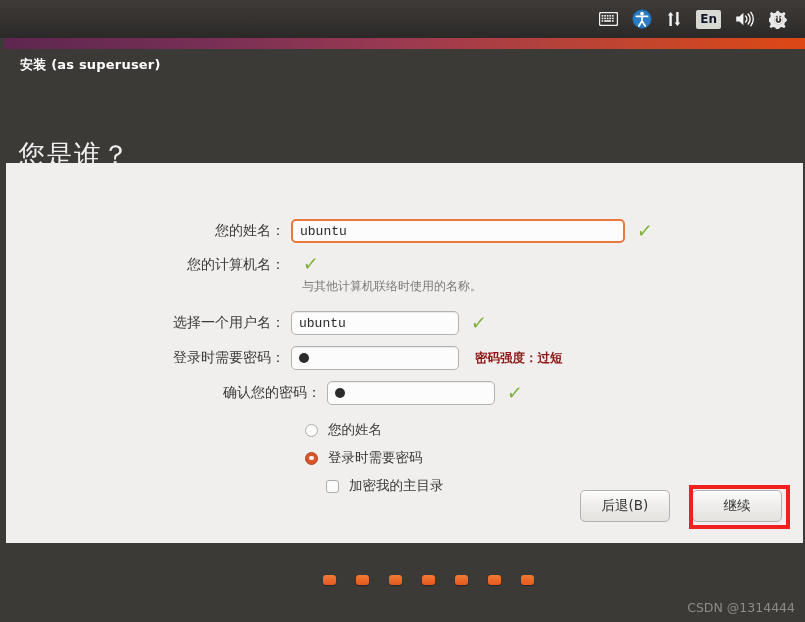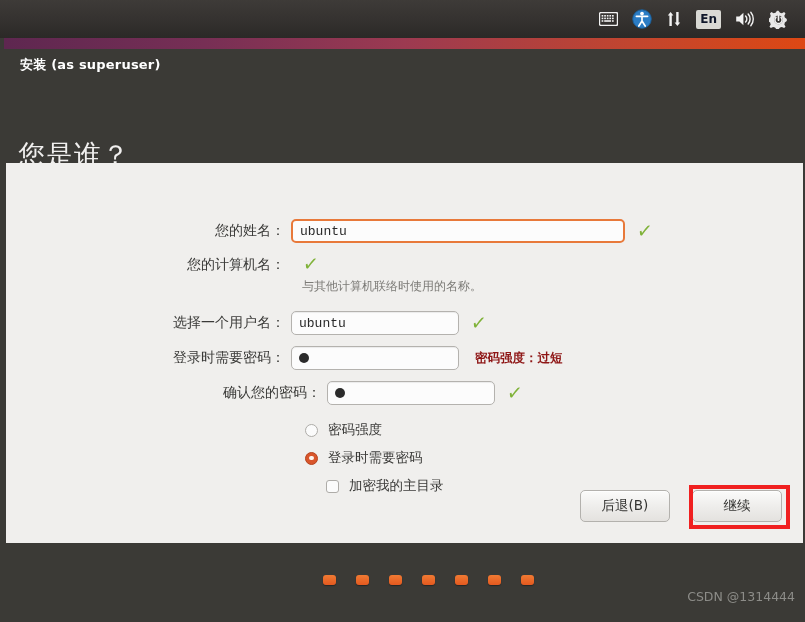--- a/index.html
+++ b/index.html
@@ -244,21 +244,21 @@
   }
   .pdot {
     width: 13px; height: 10px;
     border-radius: 3px;
     background: linear-gradient(to bottom, #f07a33 0%, #e4591f 100%);
     box-shadow: 0 1px 1px rgba(0,0,0,0.35);
   }
 
   .watermark {
     position: absolute;
-    right: 10px; bottom: 18px;
+    right: 10px; bottom: 7px;
     color: #8c8c88;
     font-size: 12.5px;
     font-family: "DejaVu Sans", "Liberation Sans", sans-serif;
   }
 </style>
 </head>
 <body>
 
 <div id="screen">
 
@@ -376,21 +376,21 @@
         <div class="row" style="top:218px;padding-left:36px;">
           <div class="lbl">确认您的密码：</div>
           <div class="field short">
             <span class="dot-mask"></span>
           </div>
           <span class="check">✓</span>
         </div>
 
         <div class="opt-row" style="left:299px; top:258px;">
           <span class="radio"></span>
-          <span class="opt-label">密码强度</span>
+          <span class="opt-label">您的姓名</span>
         </div>
 
         <div class="opt-row" style="left:299px; top:286px;">
           <span class="radio on"></span>
           <span class="opt-label">登录时需要密码</span>
         </div>
 
         <div class="opt-row" style="left:320px; top:314px;">
           <span class="cbox"></span>
           <span class="opt-label">加密我的主目录</span>

